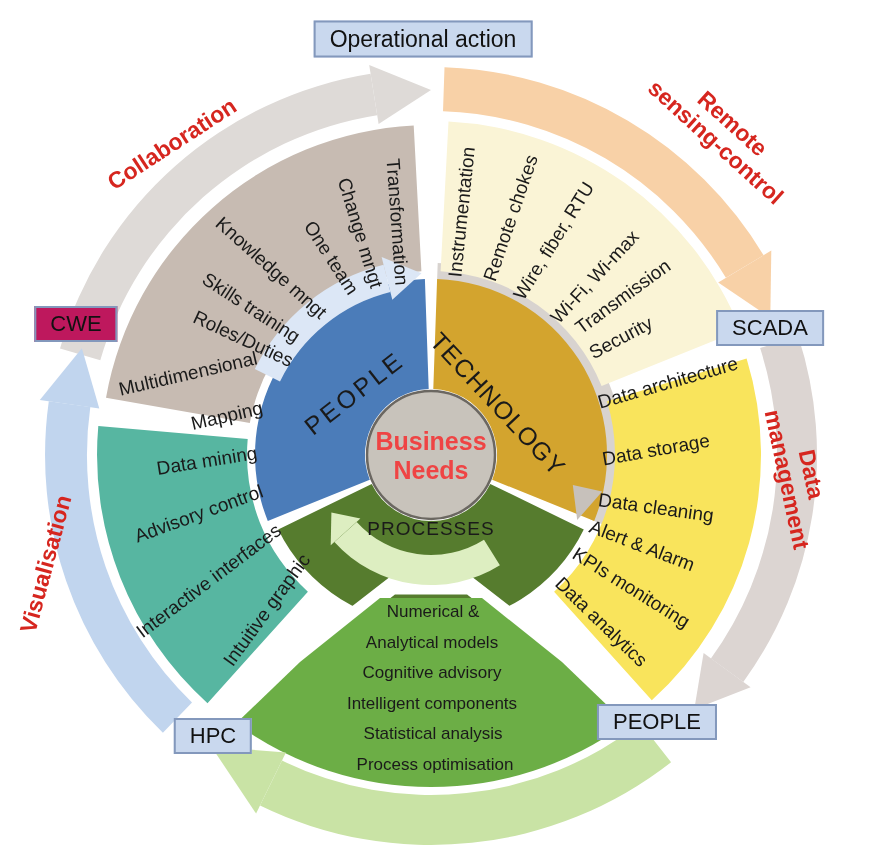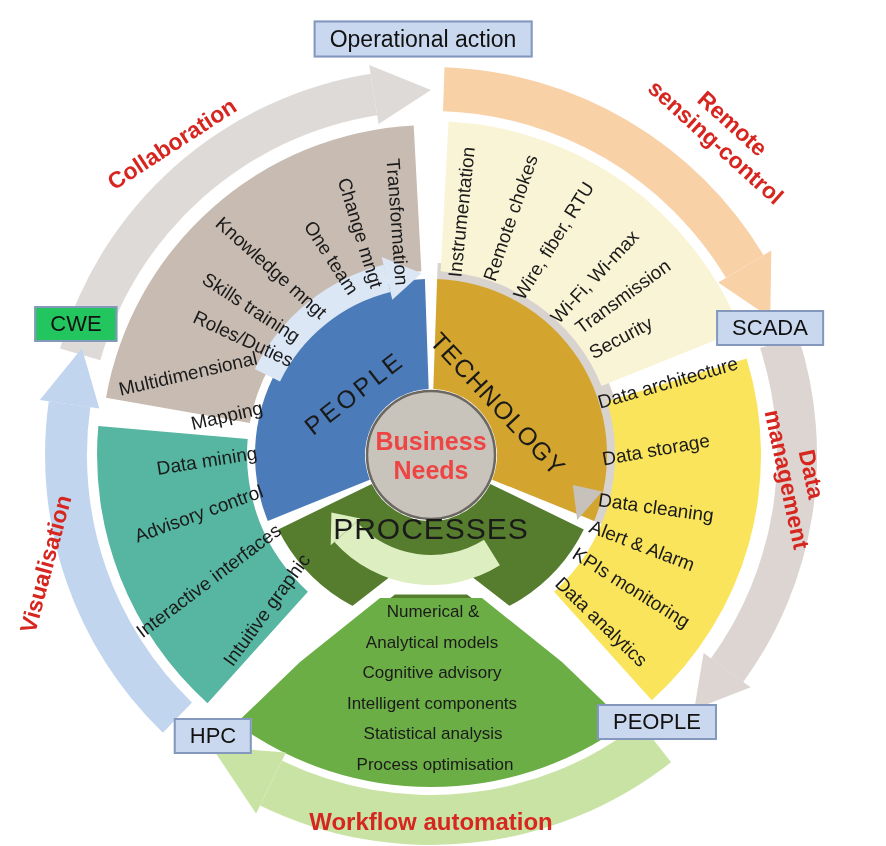--- a/index.html
+++ b/index.html
@@ -2,21 +2,21 @@
 <html><head>
 <meta charset="utf-8">
 <style>
   html,body{margin:0;padding:0;background:#ffffff;}
   #stage{position:relative;width:886px;height:846px;background:#fff;overflow:hidden;
          font-family:"Liberation Sans", sans-serif;}
   #wheel-svg{position:absolute;left:0;top:0;}
   .lbl{position:absolute;font-size:19px;color:#1a1a1a;white-space:nowrap;line-height:1.05;}
   .lbl.big{font-size:25px;letter-spacing:1px;}
   .lbl.ppl{letter-spacing:3px;}
-  .lbl.proc{font-size:30px;letter-spacing:1px;}
+  .lbl.proc{font-size:19px;letter-spacing:1px;}
   .lbl.green-line{font-size:17px;}
   .red{position:absolute;color:#d6261f;font-weight:bold;font-size:23px;white-space:nowrap;
        text-align:center;line-height:1.08;}
   .red.wf{font-size:24px;}
   .center-text{position:absolute;color:#d6261f;font-weight:bold;font-size:25px;
        text-align:center;line-height:1.15;white-space:nowrap;}
   .box{position:absolute;background:#c9d8ee;border:2px solid #be185d;color:#111;
        font-size:22px;padding:3px 14px;white-space:nowrap;}
   .box.op{font-size:23px;}
 </style>
@@ -100,22 +100,21 @@
 
   <div class="red" style="left: 172px; top: 144px; transform: translate(-50%, -50%) rotate(-33deg); color: rgb(214, 38, 31);">Collaboration</div>
   <div class="red" style="left: 724px; top: 133px; transform: translate(-50%, -50%) rotate(42deg); color: rgb(214, 38, 31);">
     <div>Remote</div>
     <div>sensing-control</div>
   </div>
   <div class="red" style="left: 799px; top: 477px; transform: translate(-50%, -50%) rotate(78deg); color: rgb(214, 38, 31);">
     <div>Data</div>
     <div>management</div>
   </div>
-  <div class="red wf" style="left: 431px; top: 822px; transform: translate(-50%, -50%); color: rgb(214, 38, 31);">Workflow automation</div>
   <div class="red" style="left: 46px; top: 564px; transform: translate(-50%, -50%) rotate(-75deg); color: rgb(214, 38, 31);">Visualisation</div>
 
   <div class="box op" style="left: 423px; top: 39px; transform: translate(-50%, -50%); background: rgb(201, 216, 238); border-color: rgb(131, 152, 188);">Operational action</div>
-  <div class="box" style="left: 76px; top: 324px; transform: translate(-50%, -50%); background: #22c55e; border-color: rgb(131, 152, 188);">CWE</div>
+  <div class="box" style="left: 76px; top: 324px; transform: translate(-50%, -50%); background: #be185d; border-color: rgb(131, 152, 188);">CWE</div>
   <div class="box" style="left: 770px; top: 328px; transform: translate(-50%, -50%); background: rgb(201, 216, 238); border-color: rgb(131, 152, 188);">SCADA</div>
   <div class="box" style="left: 657px; top: 722px; transform: translate(-50%, -50%); background: rgb(201, 216, 238); border-color: rgb(131, 152, 188);">PEOPLE</div>
   <div class="box" style="left: 213px; top: 736px; transform: translate(-50%, -50%); background: rgb(201, 216, 238); border-color: rgb(131, 152, 188);">HPC</div>
 
 </div>
 
 </body></html>

